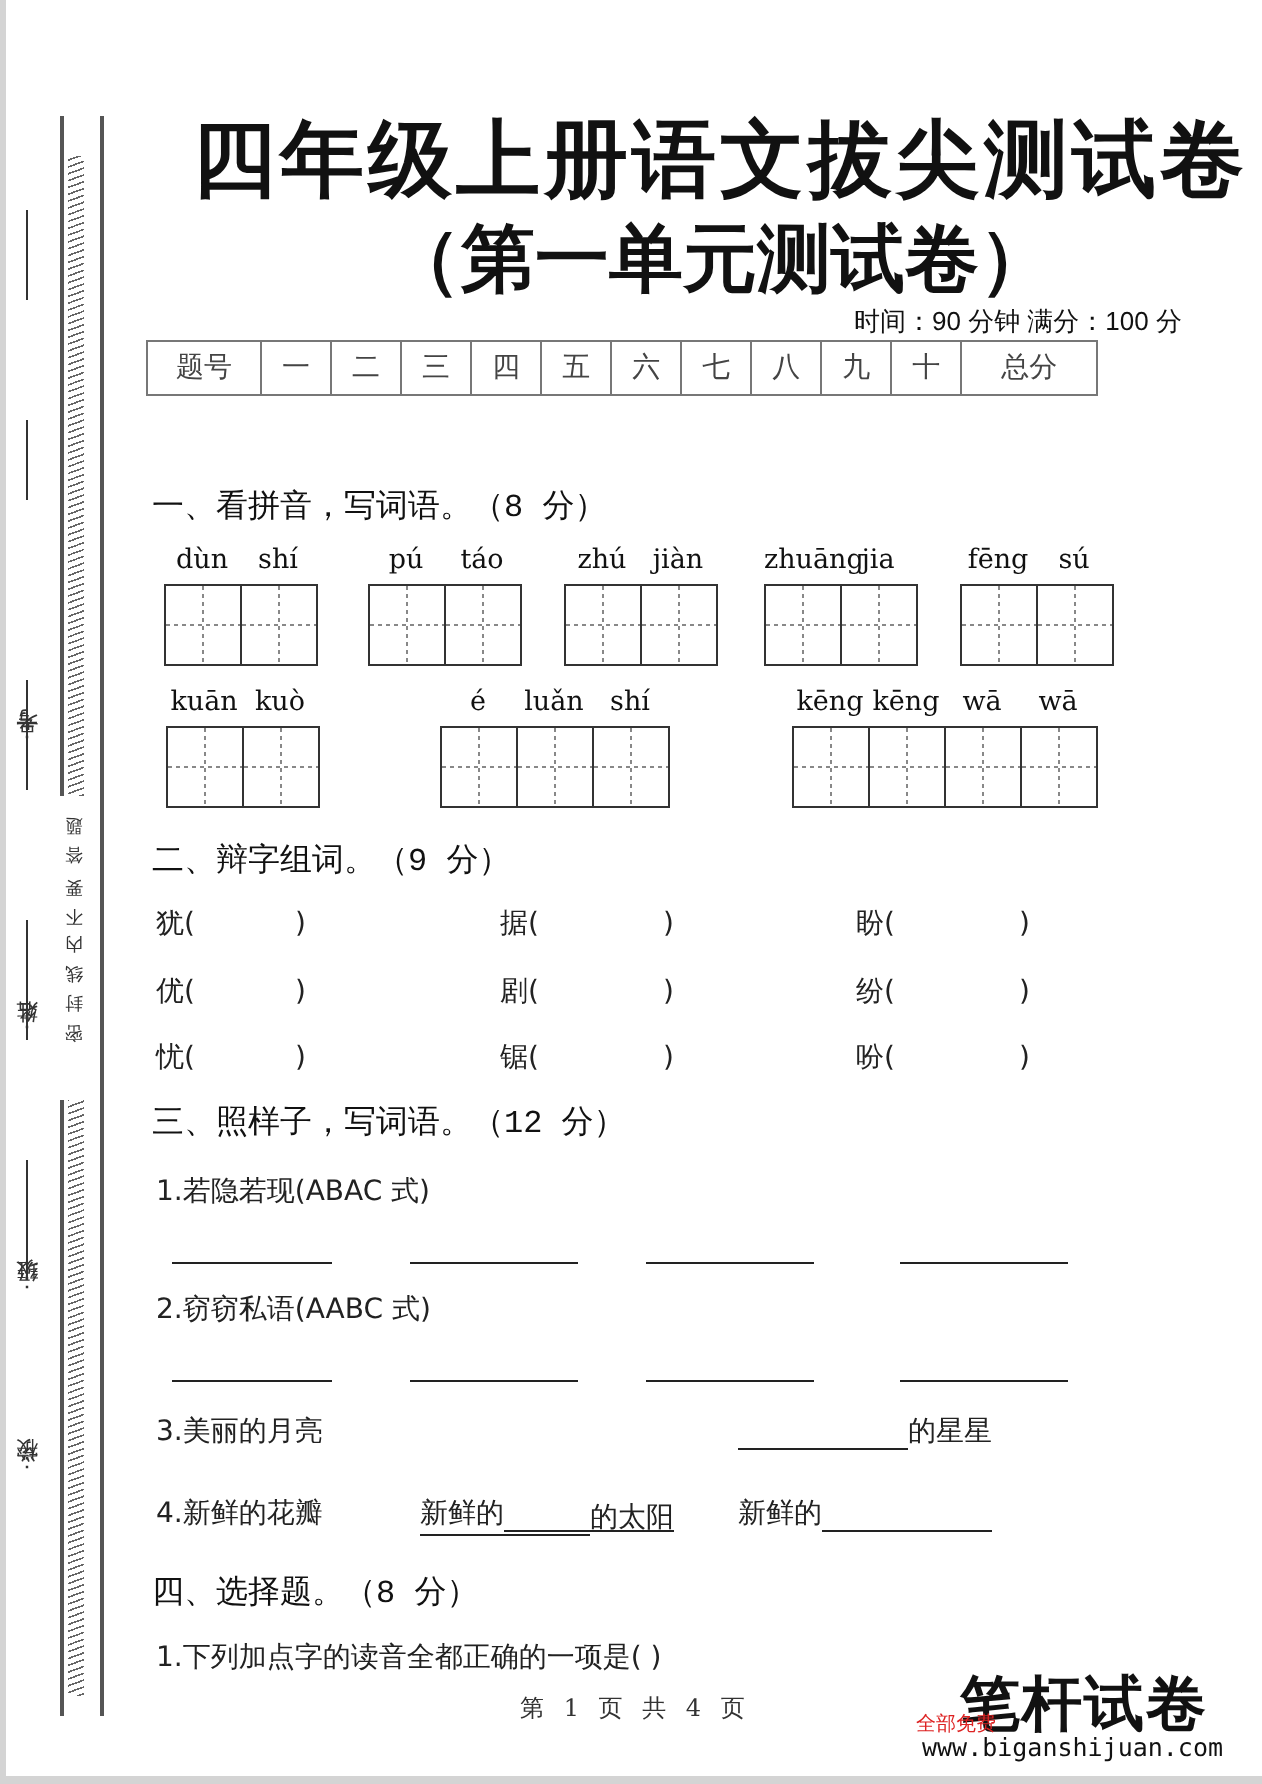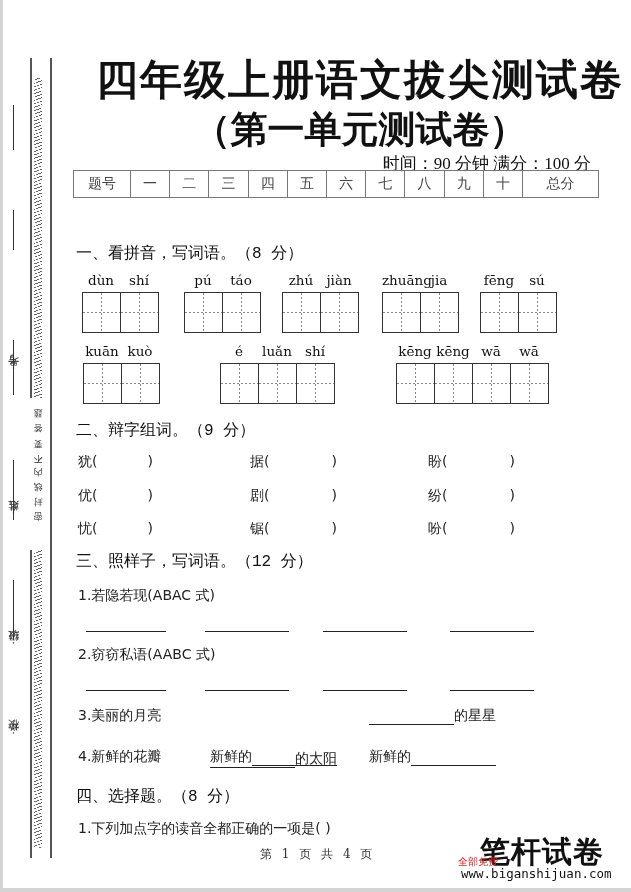--- a/index.html
+++ b/index.html
@@ -12,23 +12,23 @@
   .bind-line { position:absolute; background:#555; width:2px; }
   .hatch { position:absolute; left:34px; width:8px; top:78px; height:770px;
            background: repeating-linear-gradient(160deg, #fff 0 1.6px, #666 1.6px 2.4px, #fff 2.4px 3.2px); }
   .seal-text { position:absolute; left:29px; width:18px; background:#fff; font-size:9px; color:#333;
                writing-mode:vertical-rl; transform:rotate(180deg); text-align:center; letter-spacing:6px; line-height:18px; font-family:"DejaVu Sans", sans-serif; }
   .info-field { position:absolute; left:6px; width:18px; writing-mode:vertical-rl; transform:rotate(180deg);
                 font-size:11px; color:#333; display:flex; align-items:center; font-family:"DejaVu Sans", sans-serif; }
 
   .title { position:absolute; left:90px; top:52px; width:540px; text-align:center; font-size:42px; font-weight:bold; letter-spacing:2px; font-family:Liberation Mono, monospace; }
   .subtitle { position:absolute; left:90px; top:105px; width:540px; text-align:center; font-size:37px; font-weight:bold; font-family:"DejaVu Serif", serif; }
-  .meta { position:absolute; right:40px; top:152px; font-size:17px; font-family:Liberation Serif, serif; }
-
-  table.score { position:absolute; left:73px; top:170px; border-collapse:collapse; width:526px; }
+  .meta { position:absolute; right:40px; top:152px; font-size:13px; font-family:Liberation Sans, sans-serif; }
+
+  table.score { position:absolute; left:73px; top:170px; border-collapse:collapse; width:476px; }
   table.score td { border:1px solid #777; height:26px; text-align:center; font-size:14px; color:#444; padding:0; }
   table.score td.first { width:56px; }
 
   .section-title { position:absolute; left:76px; font-size:16px; font-family:Liberation Mono, monospace; color:#111; }
 
   .py-group { position:absolute; }
   .py-labels { display:flex; font-family:"DejaVu Serif", serif; font-size:13.5px; height:20px; }
   .py-labels span { width:38px; text-align:center; }
   .boxes { display:flex; border:1.5px solid #333; }
   .box { width:37px; height:39px; border-right:1.5px solid #333; position:relative;

